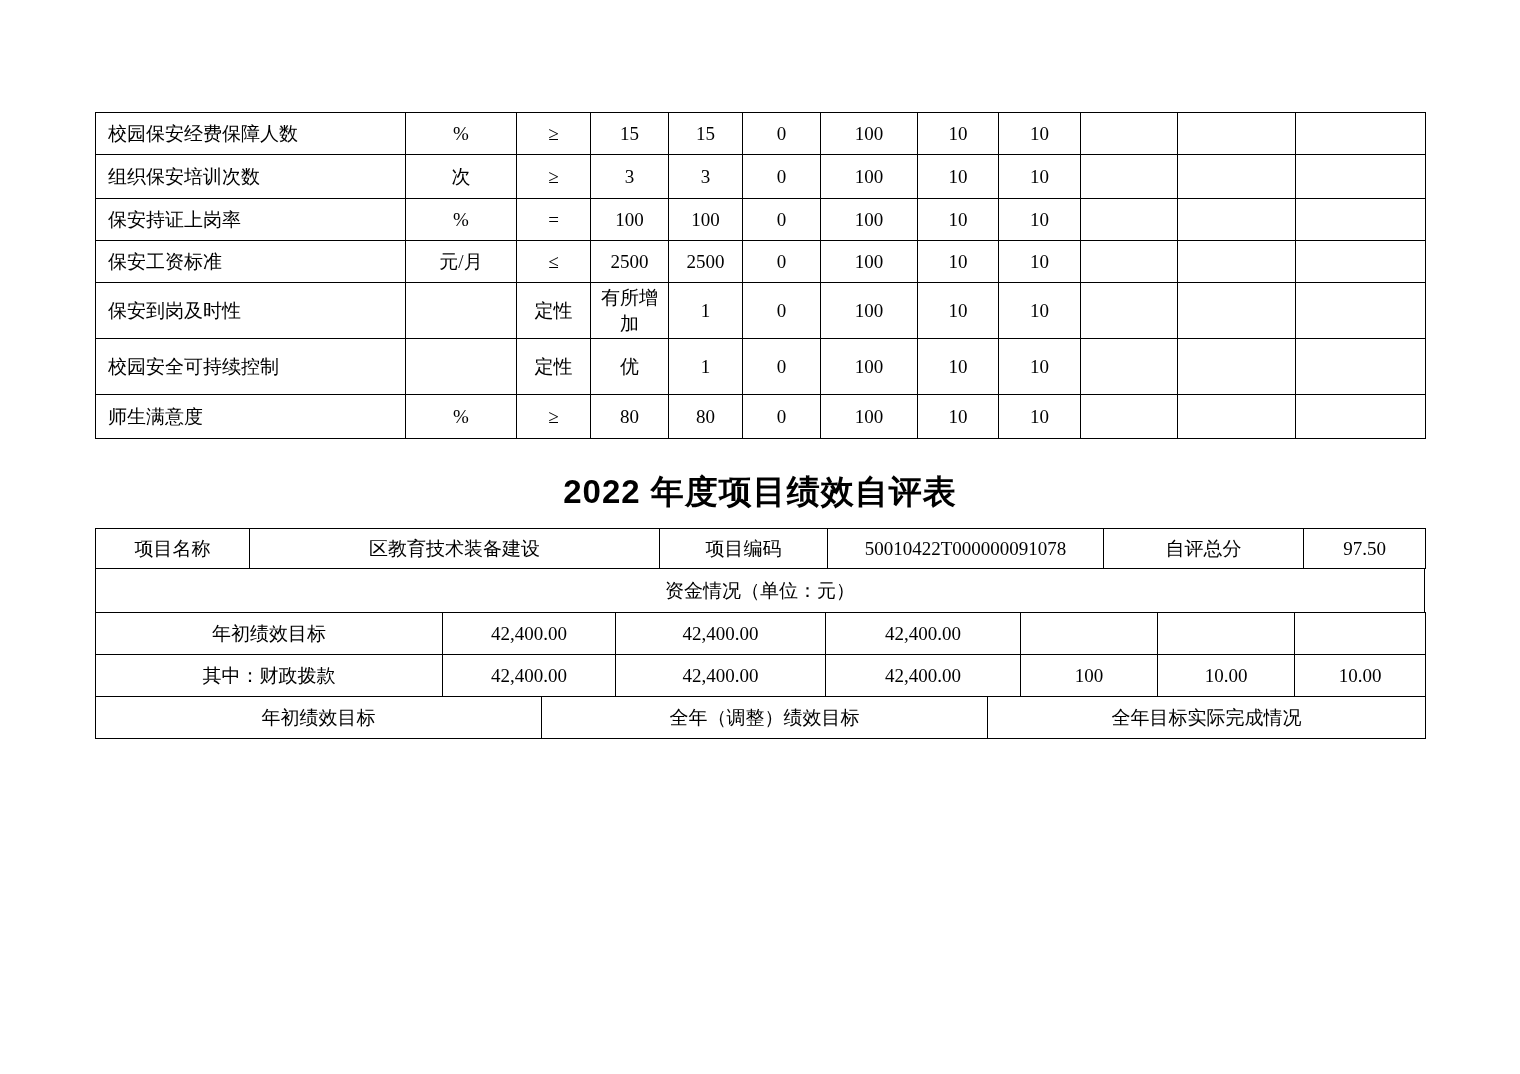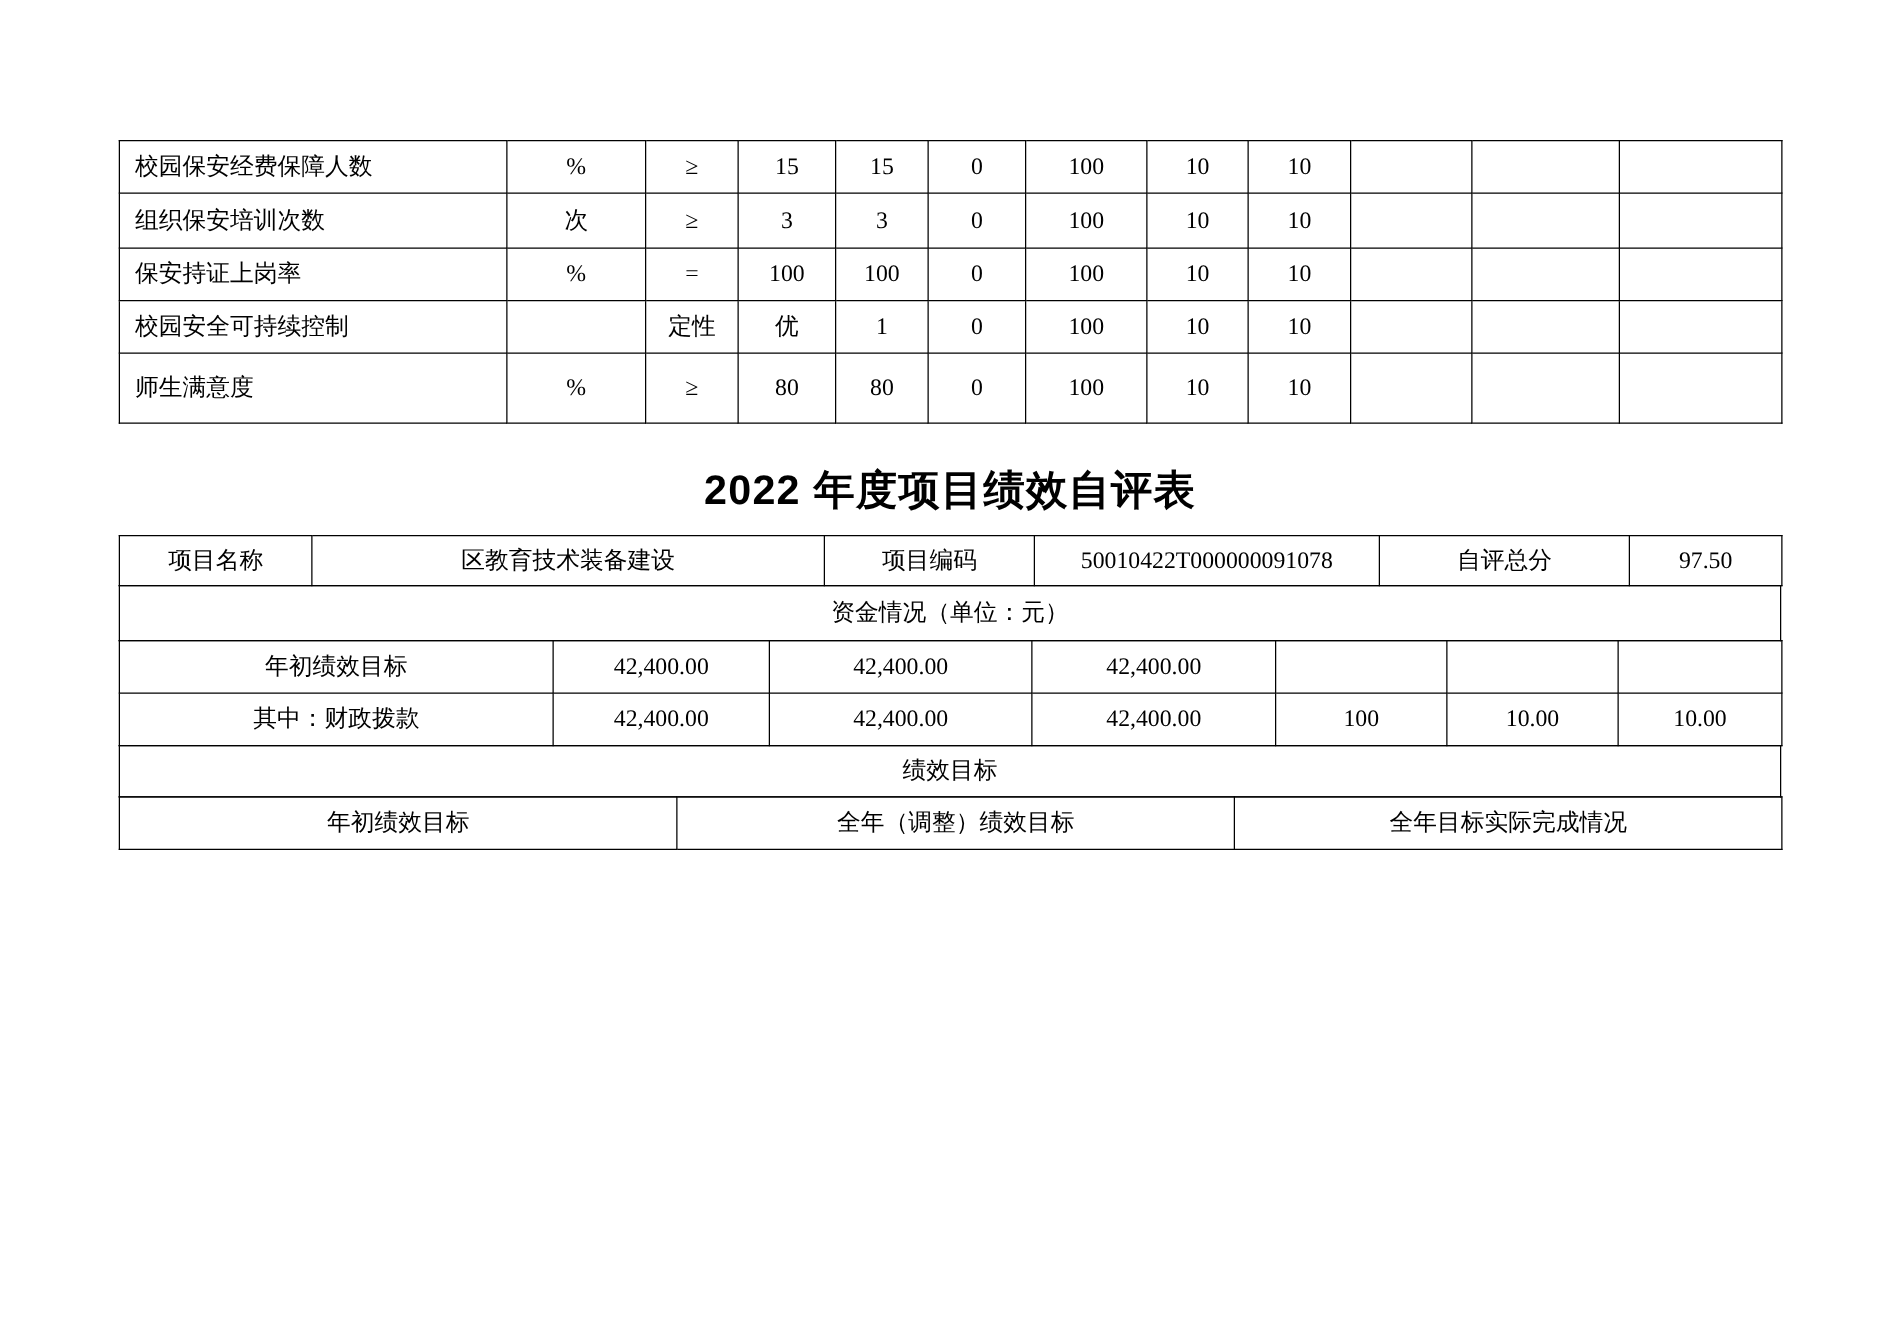--- a/index.html
+++ b/index.html
@@ -132,20 +132,48 @@
           <td>100</td>
           <td>0</td>
           <td>100</td>
           <td>10</td>
           <td>10</td>
           <td></td>
           <td></td>
           <td></td>
         </tr>
         <tr>
+          <td class="cell-name">保安工资标准</td>
+          <td>元/月</td>
+          <td>≤</td>
+          <td>2500</td>
+          <td>2500</td>
+          <td>0</td>
+          <td>100</td>
+          <td>10</td>
+          <td>10</td>
+          <td></td>
+          <td></td>
+          <td></td>
+        </tr>
+        <tr>
+          <td class="cell-name">保安到岗及时性</td>
+          <td></td>
+          <td>定性</td>
+          <td>有所增加</td>
+          <td>1</td>
+          <td>0</td>
+          <td>100</td>
+          <td>10</td>
+          <td>10</td>
+          <td></td>
+          <td></td>
+          <td></td>
+        </tr>
+        <tr>
           <td class="cell-name">校园安全可持续控制</td>
           <td></td>
           <td>定性</td>
           <td>优</td>
           <td>1</td>
           <td>0</td>
           <td>100</td>
           <td>10</td>
           <td>10</td>
           <td></td>
@@ -225,27 +253,20 @@
         <td>42,400.00</td>
         <td>42,400.00</td>
         <td>42,400.00</td>
         <td>100</td>
         <td>10.00</td>
         <td>10.00</td>
       </tr>
     </tbody>
   </table>
 
-  <table class="tbl">
-    <tbody>
-      <tr class="h41">
-        <td>绩效目标</td>
-      </tr>
-    </tbody>
-  </table>
 
   <table class="tbl">
     <colgroup>
       <col style="width:446px">
         <col style="width:446px">
         <col style="width:438px">
     </colgroup>
     <tbody>
       <tr class="h42">
         <td>年初绩效目标</td>

